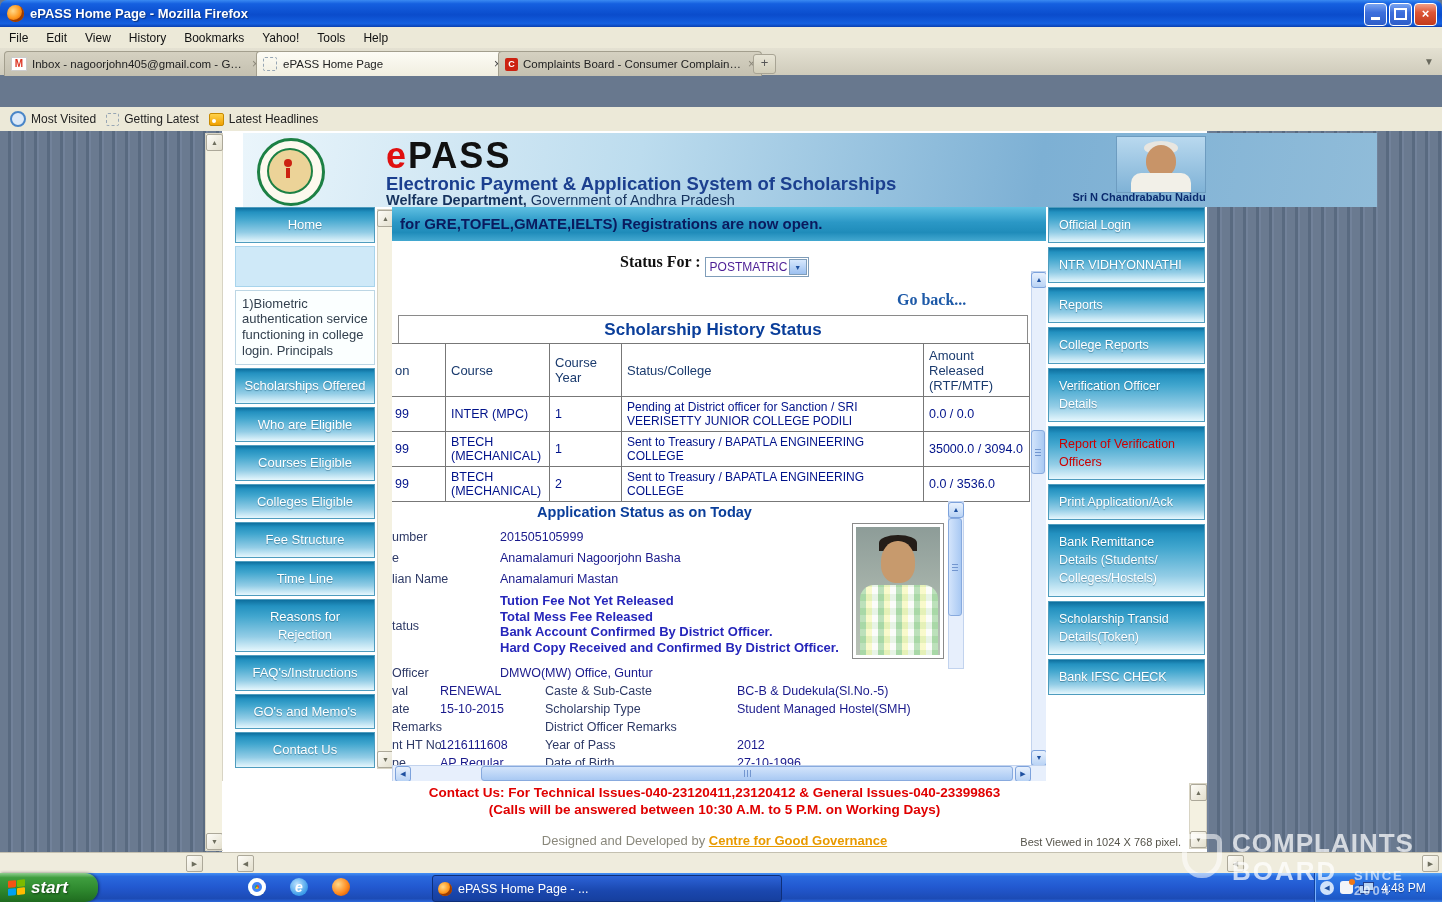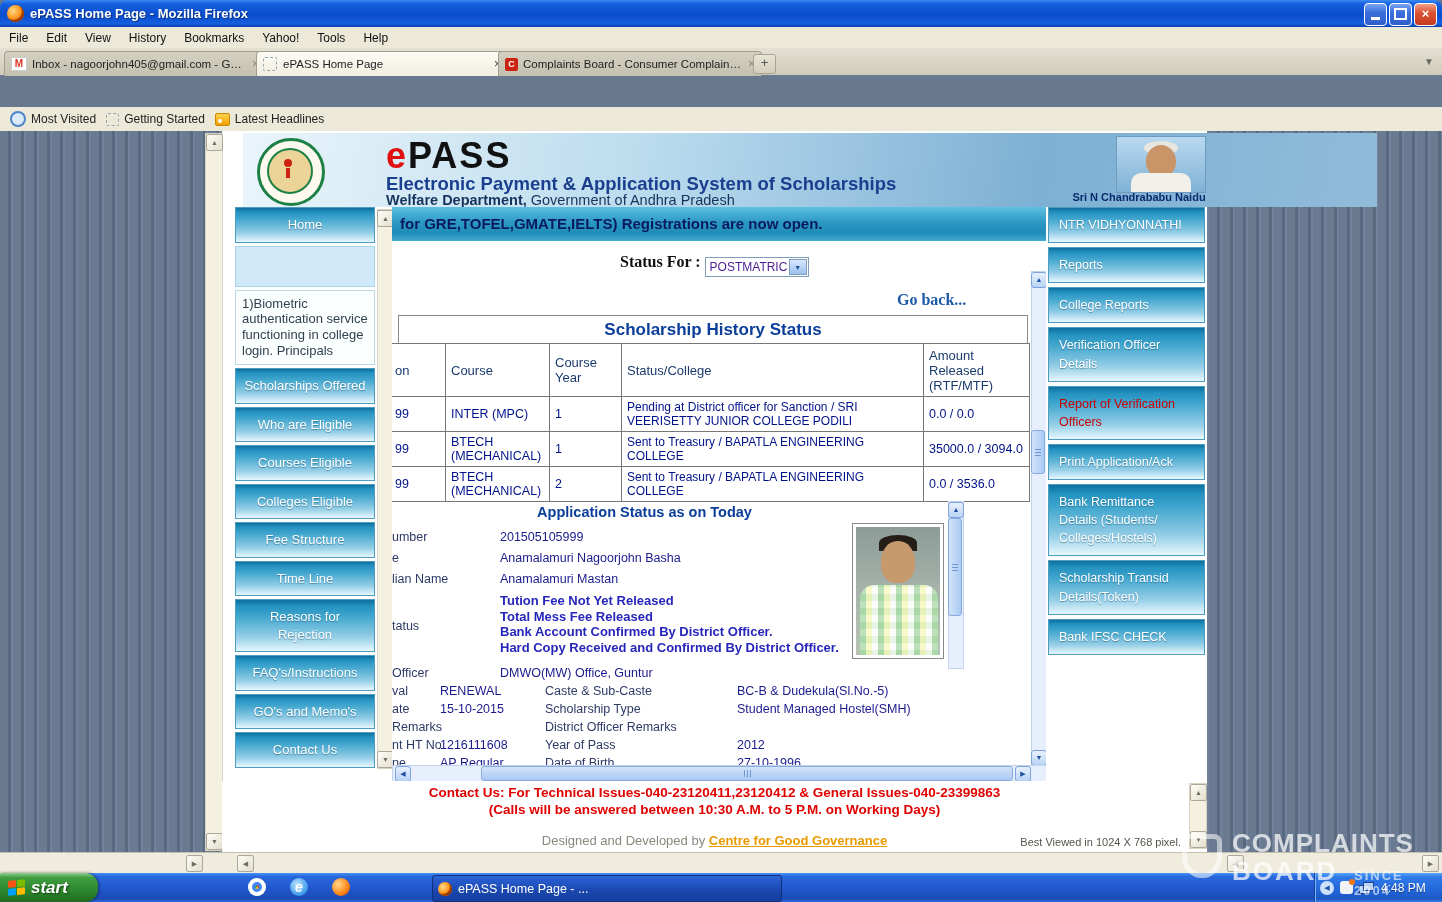--- a/index.html
+++ b/index.html
@@ -282,21 +282,21 @@
   </div>
 
 
   <div class="abs bookbar">
     <span class="bm-item">
       <span class="bm-ico-mv"></span>
       <span>Most Visited</span>
     </span>
     <span class="bm-item">
       <span class="bm-ico-gs"></span>
-      <span>Getting Started</span>
+      <span>Getting Latest</span>
     </span>
     <span class="bm-item">
       <span class="bm-ico-lh"></span>
       <span>Latest Headlines</span>
     </span>
   </div>
 
   <div class="abs" id="viewport">
 
     <div class="abs content-base"></div>
@@ -468,20 +468,21 @@
       <div class="abs bsb-track" style="left:0;top:558px;width:654px;height:15px;">
         <span class="bsb-btn g-lt" style="left:2px;top:0;"></span>
         <span class="bsb-thumb h" style="left:88px;top:0;width:530px;height:13px;">
             <span class="griph"></span>
           </span>
         <span class="bsb-btn g-rt" style="right:16px;top:0;"></span>
       </div>
     </div>
 
     <div class="abs rsb">
+      <div class="sbtn">Official Login</div>
       <div class="sbtn">NTR VIDHYONNATHI</div>
       <div class="sbtn">Reports</div>
       <div class="sbtn">College Reports</div>
       <div class="sbtn">Verification Officer Details</div>
       <div class="sbtn red">Report of Verification Officers</div>
       <div class="sbtn">Print Application/Ack</div>
       <div class="sbtn">Bank Remittance Details (Students/ Colleges/Hostels)</div>
       <div class="sbtn">Scholarship Transid Details(Token)</div>
       <div class="sbtn">Bank IFSC CHECK</div>
     </div>

